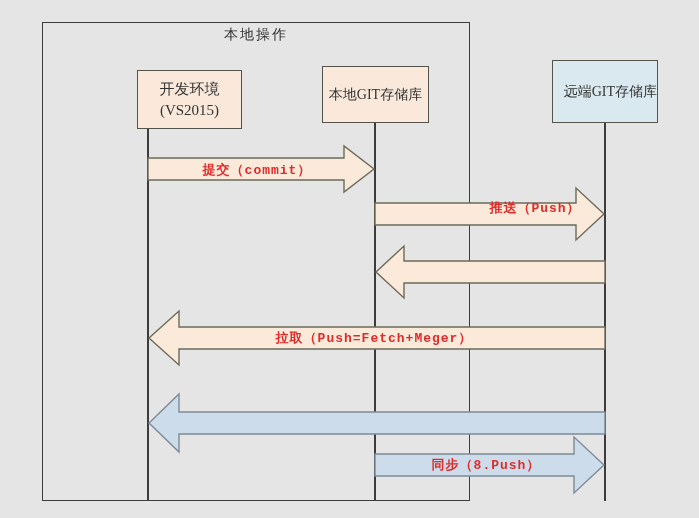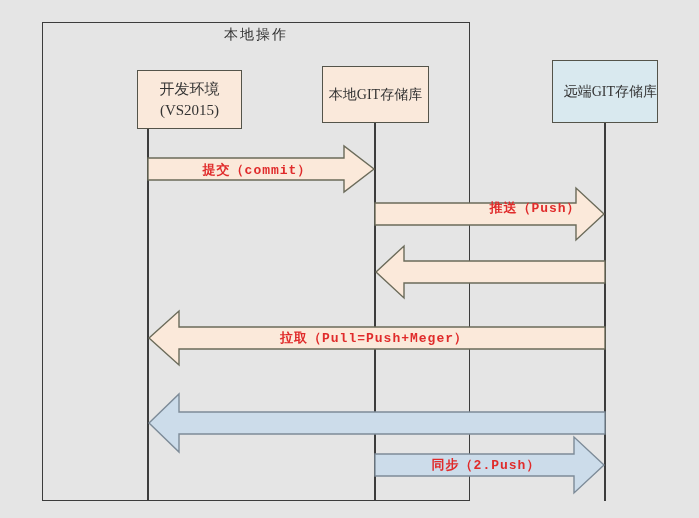--- a/index.html
+++ b/index.html
@@ -103,16 +103,16 @@
     <polygon stroke-width="1.4" points="148,158 344,158 344,146 374,169 344,192 344,180 148,180" fill="#fbe9da" stroke="#6b6b5a"></polygon>
     <polygon stroke-width="1.4" points="375,203 576,203 576,188 604,214 576,240 576,225 375,225" fill="#fbe9da" stroke="#6b6b5a"></polygon>
     <polygon stroke-width="1.4" points="605,261 404,261 404,246 376,272 404,298 404,283 605,283" fill="#fbe9da" stroke="#6b6b5a"></polygon>
     <polygon stroke-width="1.4" points="605,327 179,327 179,311 149,338 179,365 179,349 605,349" fill="#fbe9da" stroke="#6b6b5a"></polygon>
     <polygon stroke-width="1.4" points="605,412 179,412 179,394 149,423 179,452 179,434 605,434" fill="#ccdcea" stroke="#7d8b98"></polygon>
     <polygon stroke-width="1.4" points="375,454 574,454 574,437 604,465 574,493 574,476 375,476" fill="#ccdcea" stroke="#7d8b98"></polygon>
   </svg>
 
   <div class="arrow-label lbl-commit">提交（commit）</div>
   <div class="arrow-label lbl-push">推送（Push）</div>
-  <div class="arrow-label lbl-pull">拉取（Pull=Push+Meger）</div>
-  <div class="arrow-label lbl-sync2">同步（2.Push）</div>
+  <div class="arrow-label lbl-pull">拉取（Push=Fetch+Meger）</div>
+  <div class="arrow-label lbl-sync2">同步（8.Push）</div>
 
 </div>
 
 </body></html>

